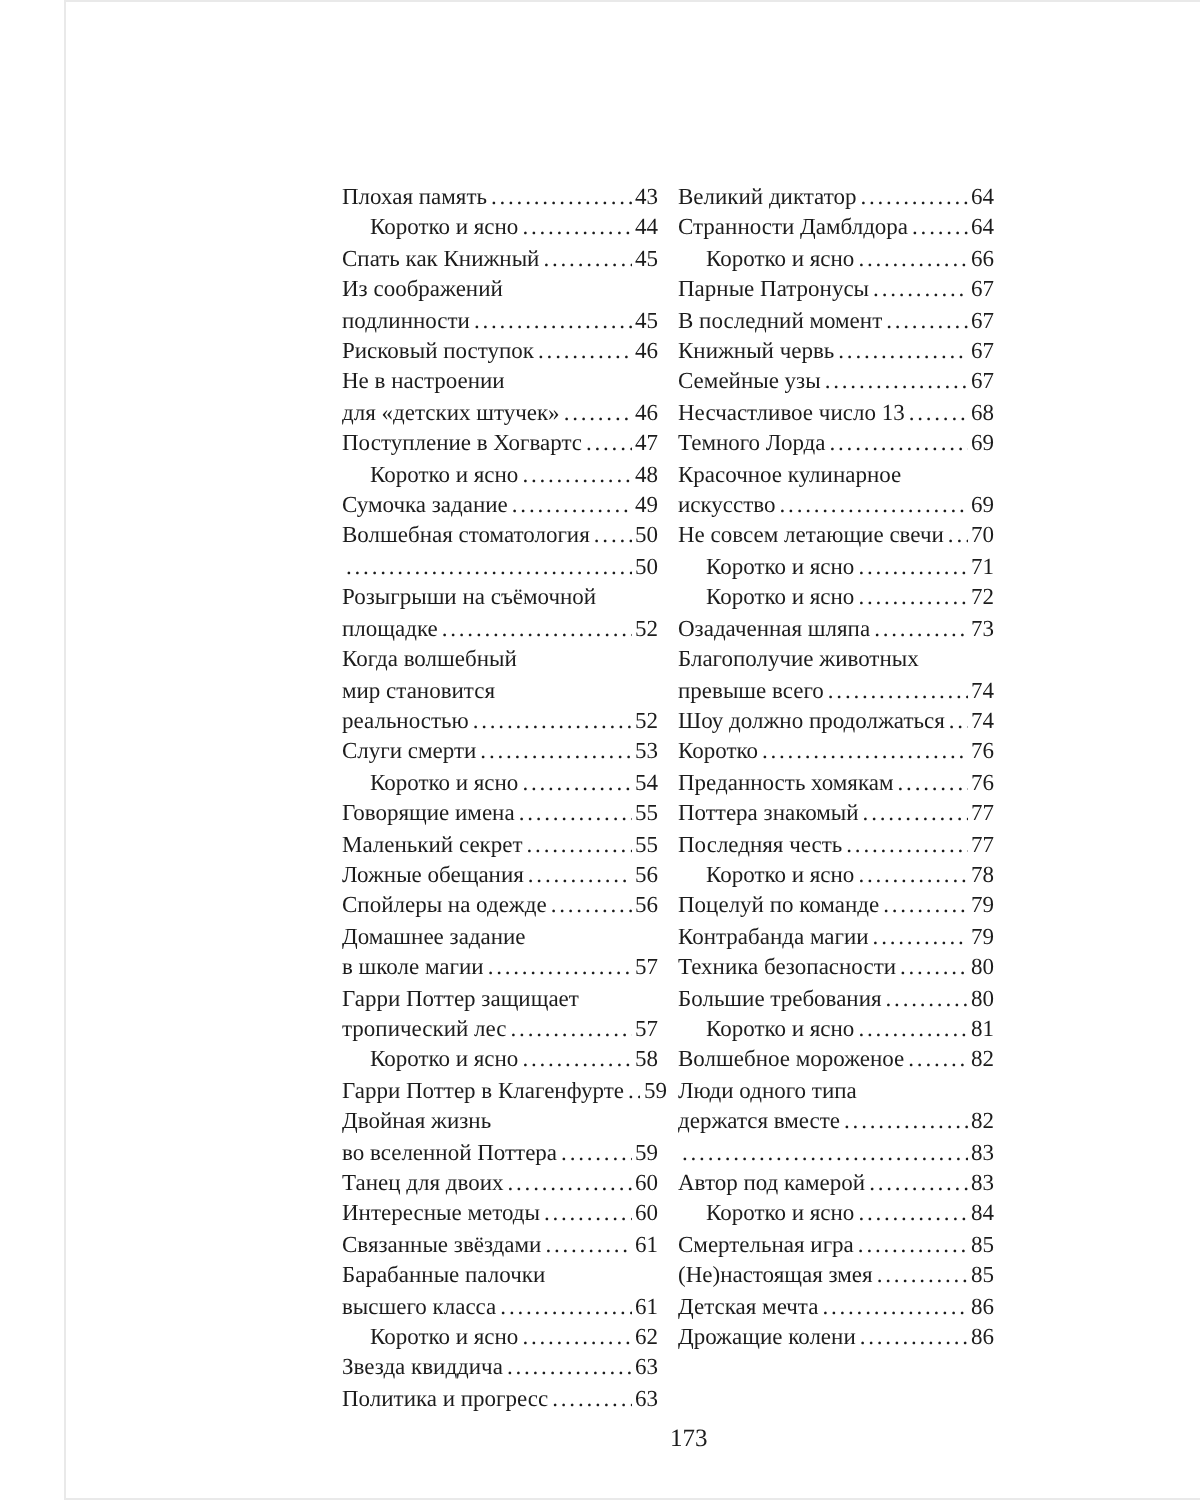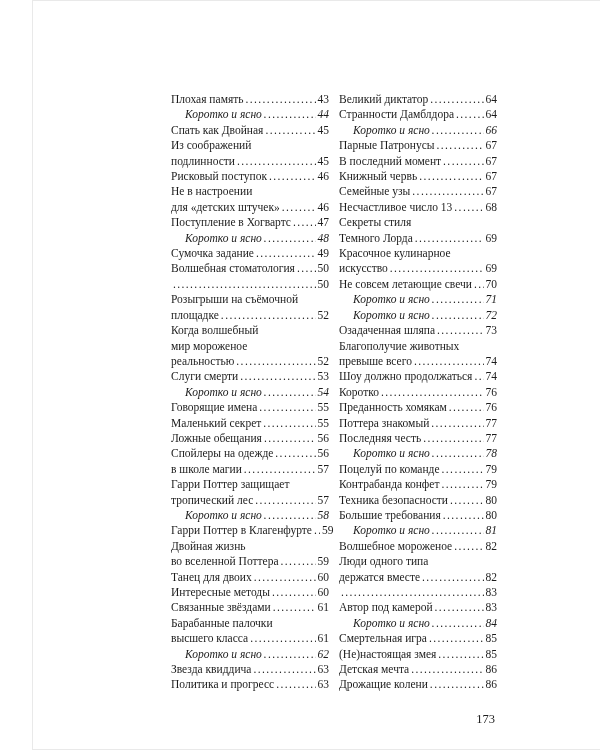--- a/index.html
+++ b/index.html
@@ -48,33 +48,31 @@
     position: relative;
   }
   .leader::after {
     content: "....................................................................................................";
     letter-spacing: 1.4px;
   }
   .page-num {
     flex: 0 0 auto;
   }
   .entry.italic {
-    font-style: italic;
   }
   .entry.italic .entry-line {
     margin-left: 14px;
   }
   .footer-page-number {
     position: absolute;
     top: 712px;
-    left: 321px;
+    left: 303px;
     width: 160px;
     padding-right: 18px;
     box-sizing: border-box;
-    text-align: right;
     font-size: 12.5px;
   }
 </style>
 </head>
 <body>
 
 <div class="page">
   <div class="toc">
     <div class="toc-column">
         <div class="entry">
@@ -86,21 +84,21 @@
         </div>
         <div class="entry italic">
           <div class="entry-line">
             <span class="entry-text">Коротко и ясно</span>
             <span class="leader"></span>
             <span class="page-num">44</span>
           </div>
         </div>
         <div class="entry">
           <div class="entry-line">
-            <span class="entry-text">Спать как Двойная</span>
+            <span class="entry-text">Спать как Книжный</span>
             <span class="leader"></span>
             <span class="page-num">45</span>
           </div>
         </div>
         <div class="entry">
           <div class="entry-line">
             <span class="entry-text">Из соображений</span>
           </div>
           <div class="entry-line">
             <span class="entry-text">подлинности</span>
@@ -167,21 +165,21 @@
             <span class="entry-text">площадке</span>
             <span class="leader"></span>
             <span class="page-num">52</span>
           </div>
         </div>
         <div class="entry">
           <div class="entry-line">
             <span class="entry-text">Когда волшебный</span>
           </div>
           <div class="entry-line">
-            <span class="entry-text">мир мороженое</span>
+            <span class="entry-text">мир становится</span>
           </div>
           <div class="entry-line">
             <span class="entry-text">реальностью</span>
             <span class="leader"></span>
             <span class="page-num">52</span>
           </div>
         </div>
         <div class="entry">
           <div class="entry-line">
             <span class="entry-text">Слуги смерти</span>
@@ -218,20 +216,23 @@
           </div>
         </div>
         <div class="entry">
           <div class="entry-line">
             <span class="entry-text">Спойлеры на одежде</span>
             <span class="leader"></span>
             <span class="page-num">56</span>
           </div>
         </div>
         <div class="entry">
+          <div class="entry-line">
+            <span class="entry-text">Домашнее задание</span>
+          </div>
           <div class="entry-line">
             <span class="entry-text">в школе магии</span>
             <span class="leader"></span>
             <span class="page-num">57</span>
           </div>
         </div>
         <div class="entry">
           <div class="entry-line">
             <span class="entry-text">Гарри Поттер защищает</span>
           </div>
@@ -370,23 +371,20 @@
         </div>
         <div class="entry">
           <div class="entry-line">
             <span class="entry-text">Несчастливое число 13</span>
             <span class="leader"></span>
             <span class="page-num">68</span>
           </div>
         </div>
         <div class="entry">
           <div class="entry-line">
-            <span class="entry-text">Секреты стиля</span>
-          </div>
-          <div class="entry-line">
             <span class="entry-text">Темного Лорда</span>
             <span class="leader"></span>
             <span class="page-num">69</span>
           </div>
         </div>
         <div class="entry">
           <div class="entry-line">
             <span class="entry-text">Красочное кулинарное</span>
           </div>
           <div class="entry-line">
@@ -477,21 +475,21 @@
         </div>
         <div class="entry">
           <div class="entry-line">
             <span class="entry-text">Поцелуй по команде</span>
             <span class="leader"></span>
             <span class="page-num">79</span>
           </div>
         </div>
         <div class="entry">
           <div class="entry-line">
-            <span class="entry-text">Контрабанда конфет</span>
+            <span class="entry-text">Контрабанда магии</span>
             <span class="leader"></span>
             <span class="page-num">79</span>
           </div>
         </div>
         <div class="entry">
           <div class="entry-line">
             <span class="entry-text">Техника безопасности</span>
             <span class="leader"></span>
             <span class="page-num">80</span>
           </div>

